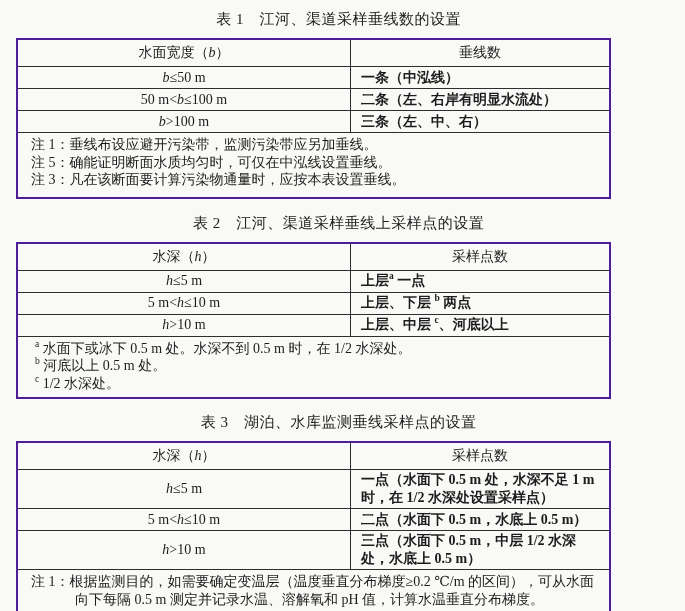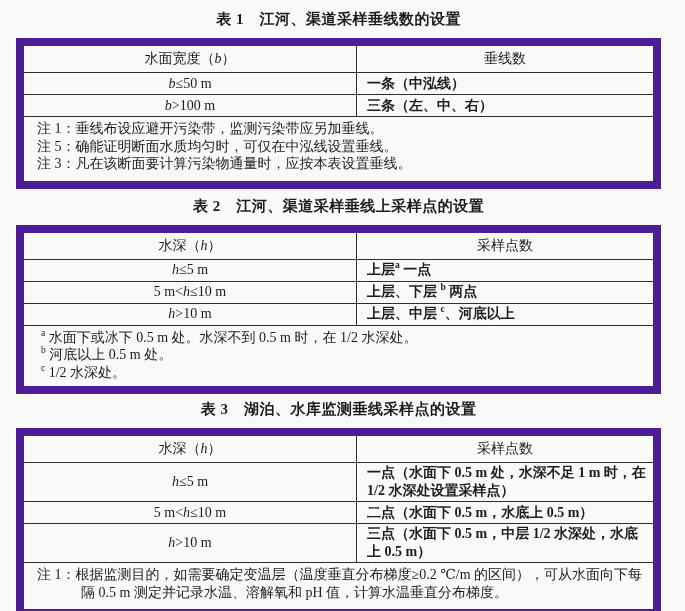--- a/index.html
+++ b/index.html
@@ -6,31 +6,31 @@
   body{
     width:685px;height:611px;
     background:#f9f9f7;
     font-family:"Liberation Serif","DejaVu Serif",serif;
     color:#1c1c1c;
     overflow:hidden;
   }
   .page{padding:6px 24px 0 16px;}
   .tbl-title{
     text-align:center;
-    font-weight:bold;
+    font-weight:normal;
     font-size:15px;
     letter-spacing:0.5px;
     margin:4px 0 9px 0;
   }
-  .tbl-title.t2{margin-top:8px;text-align:center;}
-  .tbl-title.t3{margin-top:6px;}
+  .tbl-title.t2{margin-top:15px;text-align:center;}
+  .tbl-title.t3{margin-top:14px;}
   table{
-    width:645px;
+    width:595px;
     border-collapse:collapse;
-    border:8px solid #4c1d95;
+    border:2px solid #4c1d95;
     font-size:14px;
     table-layout:fixed;
   }
   td,th{
     border:1px solid #2e2e2e;
     padding:0;
     font-weight:normal;
     vertical-align:middle;
   }
   th{height:26px;text-align:center;}
@@ -54,20 +54,24 @@
 
   <table>
     <tbody>
       <tr>
         <th class="col1">水面宽度（<i>b</i>）</th>
         <th>垂线数</th>
       </tr>
       <tr>
         <td class="c1"><i>b</i>≤50 m</td>
         <td class="c2">一条（中泓线）</td>
+      </tr>
+      <tr>
+        <td class="c1">50 m&lt;<i>b</i>≤100 m</td>
+        <td class="c2">二条（左、右岸有明显水流处）</td>
       </tr>
       <tr>
         <td class="c1"><i>b</i>&gt;100 m</td>
         <td class="c2">三条（左、中、右）</td>
       </tr>
       <tr>
         <td class="notes" colspan="2">
           <div class="note-line">注 1：垂线布设应避开污染带，监测污染带应另加垂线。</div>
           <div class="note-line">注 5：确能证明断面水质均匀时，可仅在中泓线设置垂线。</div>
           <div class="note-line">注 3：凡在该断面要计算污染物通量时，应按本表设置垂线。</div>

